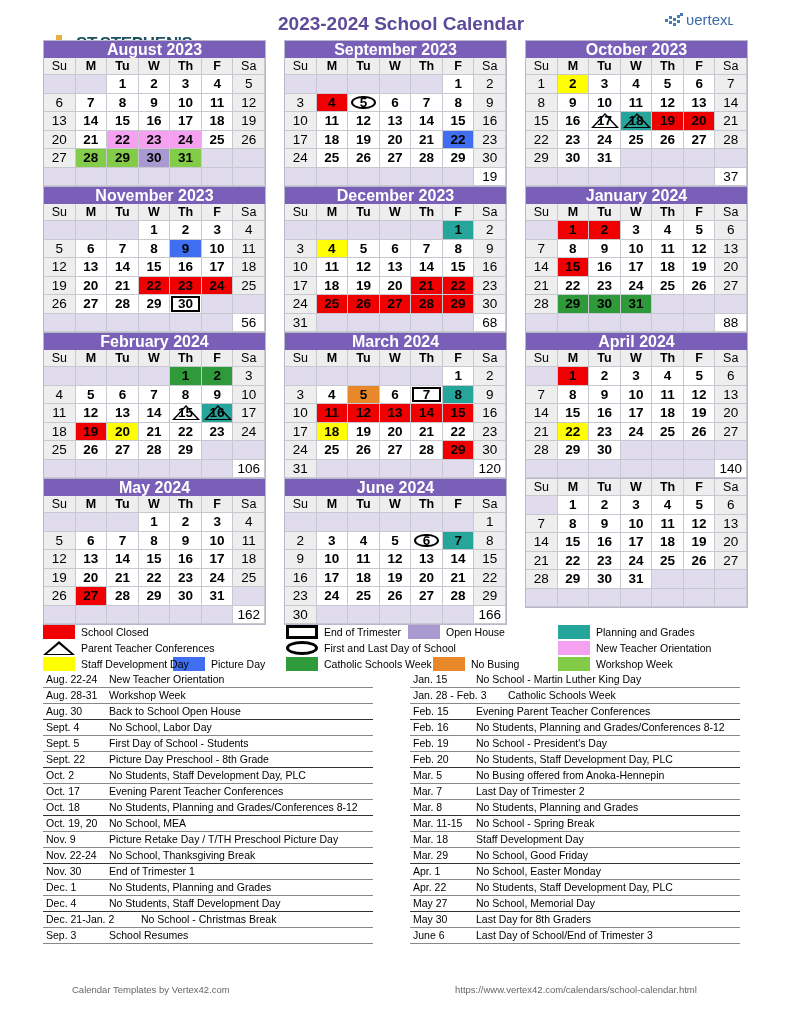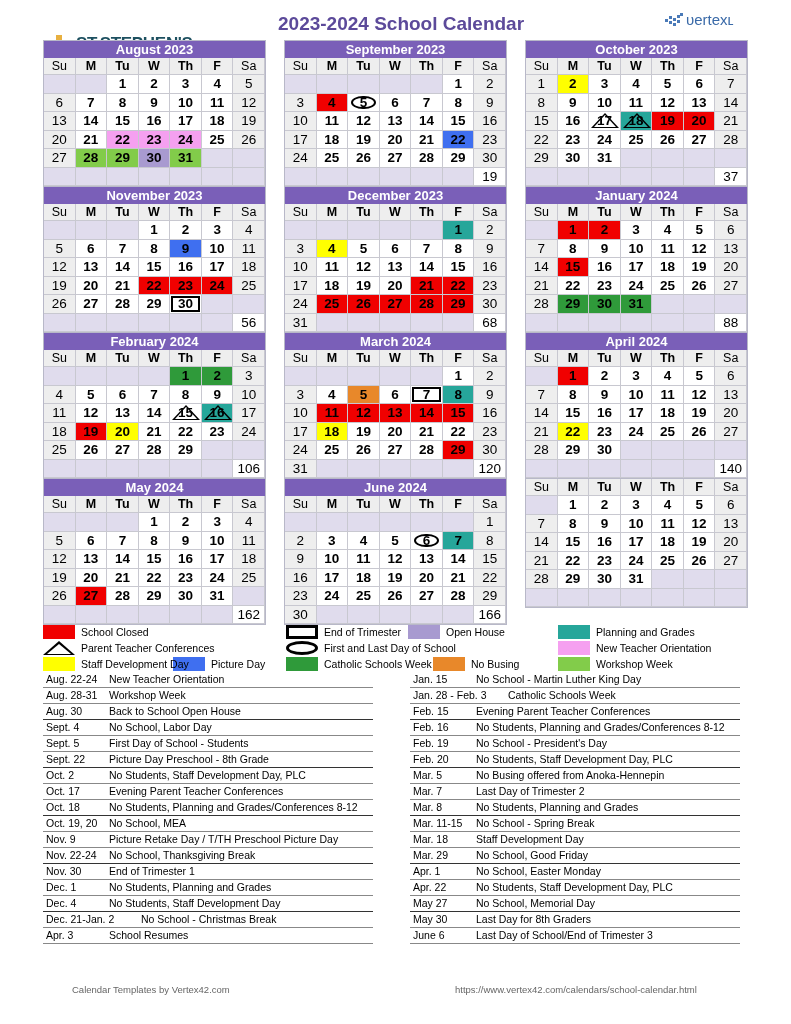--- a/index.html
+++ b/index.html
@@ -12,21 +12,21 @@
   .logo-cross .c { position: absolute; left: 9px; top: 9px; width: 8px; height: 8px; background: #1d4a5a; transform: rotate(45deg); }
   .logo-text { display: flex; flex-direction: column; line-height: 1; }
   .logo-name { font-weight: bold; font-size: 17px; color: #1d5060; letter-spacing: -0.3px; }
   .logo-sub { font-weight: bold; font-size: 14px; color: #1d5060; letter-spacing: 2px; font-style: italic; margin-top: 1px; }
   .page-title { position: absolute; left: 278px; top: 13px; font-size: 19px; font-weight: bold; color: #5c4a9a; }
   .vertex { position: absolute; left: 665px; top: 11px; display: flex; align-items: center; font-size: 15px; color: #3a6aa8; }
   .vertex-icon { width: 18px; height: 14px; position: relative; margin-right: 3px; }
   .vertex-icon i { position: absolute; width: 3px; height: 3px; background: #4a7ab8; }
 
   .month { position: absolute; width: 223px; border: 1px solid #b8b8c8; background: #fff; }
-  .month-header { height: 17px; background: #7a5fb8; color: #fff; font-weight: bold; font-size: 13px;
+  .month-header { height: 17px; background: #7a5fb8; color: #fff; font-weight: bold; font-size: 16px;
                   text-align: center; line-height: 17px; }
   .grid { display: grid; grid-template-columns: repeat(7, 1fr); }
   .dow { height: 17px; line-height: 17px; text-align: center; font-size: 12.5px; background: #eeeeee;
          border-right: 1px solid #c8c8d0; border-bottom: 1px solid #c8c8d0; }
   .dow.wd { font-weight: bold; }
   .cell { height: 18.5px; line-height: 18px; text-align: center; font-size: 13.5px; border-right: 1px solid #c8c8d0;
           border-bottom: 1px solid #c8c8d0; position: relative; }
   .cell.empty { background: #e0dced; }
   .cell.we { background: #eeeeee; font-weight: normal; }
   .cell.wd { background: #ffffff; font-weight: bold; }
@@ -855,21 +855,21 @@
     </div>
     <div class="ev strong">
       <span class="ev-date" style="width: 66px;">Dec. 4</span>
       <span class="ev-desc">No Students, Staff Development Day</span>
     </div>
     <div class="ev">
       <span class="ev-date" style="width: 98px;">Dec. 21-Jan. 2</span>
       <span class="ev-desc">No School - Christmas Break</span>
     </div>
     <div class="ev">
-      <span class="ev-date" style="width: 66px;">Apr. 3</span>
+      <span class="ev-date" style="width: 66px;">Sep. 3</span>
       <span class="ev-desc">School Resumes</span>
     </div>
   </div>
 <div class="events" style="left:410px;width:330px" id="ev-right">
     <div class="ev">
       <span class="ev-date" style="width: 66px;">Jan. 15</span>
       <span class="ev-desc">No School - Martin Luther King Day</span>
     </div>
     <div class="ev">
       <span class="ev-date" style="width: 98px;">Jan. 28 - Feb. 3</span>

